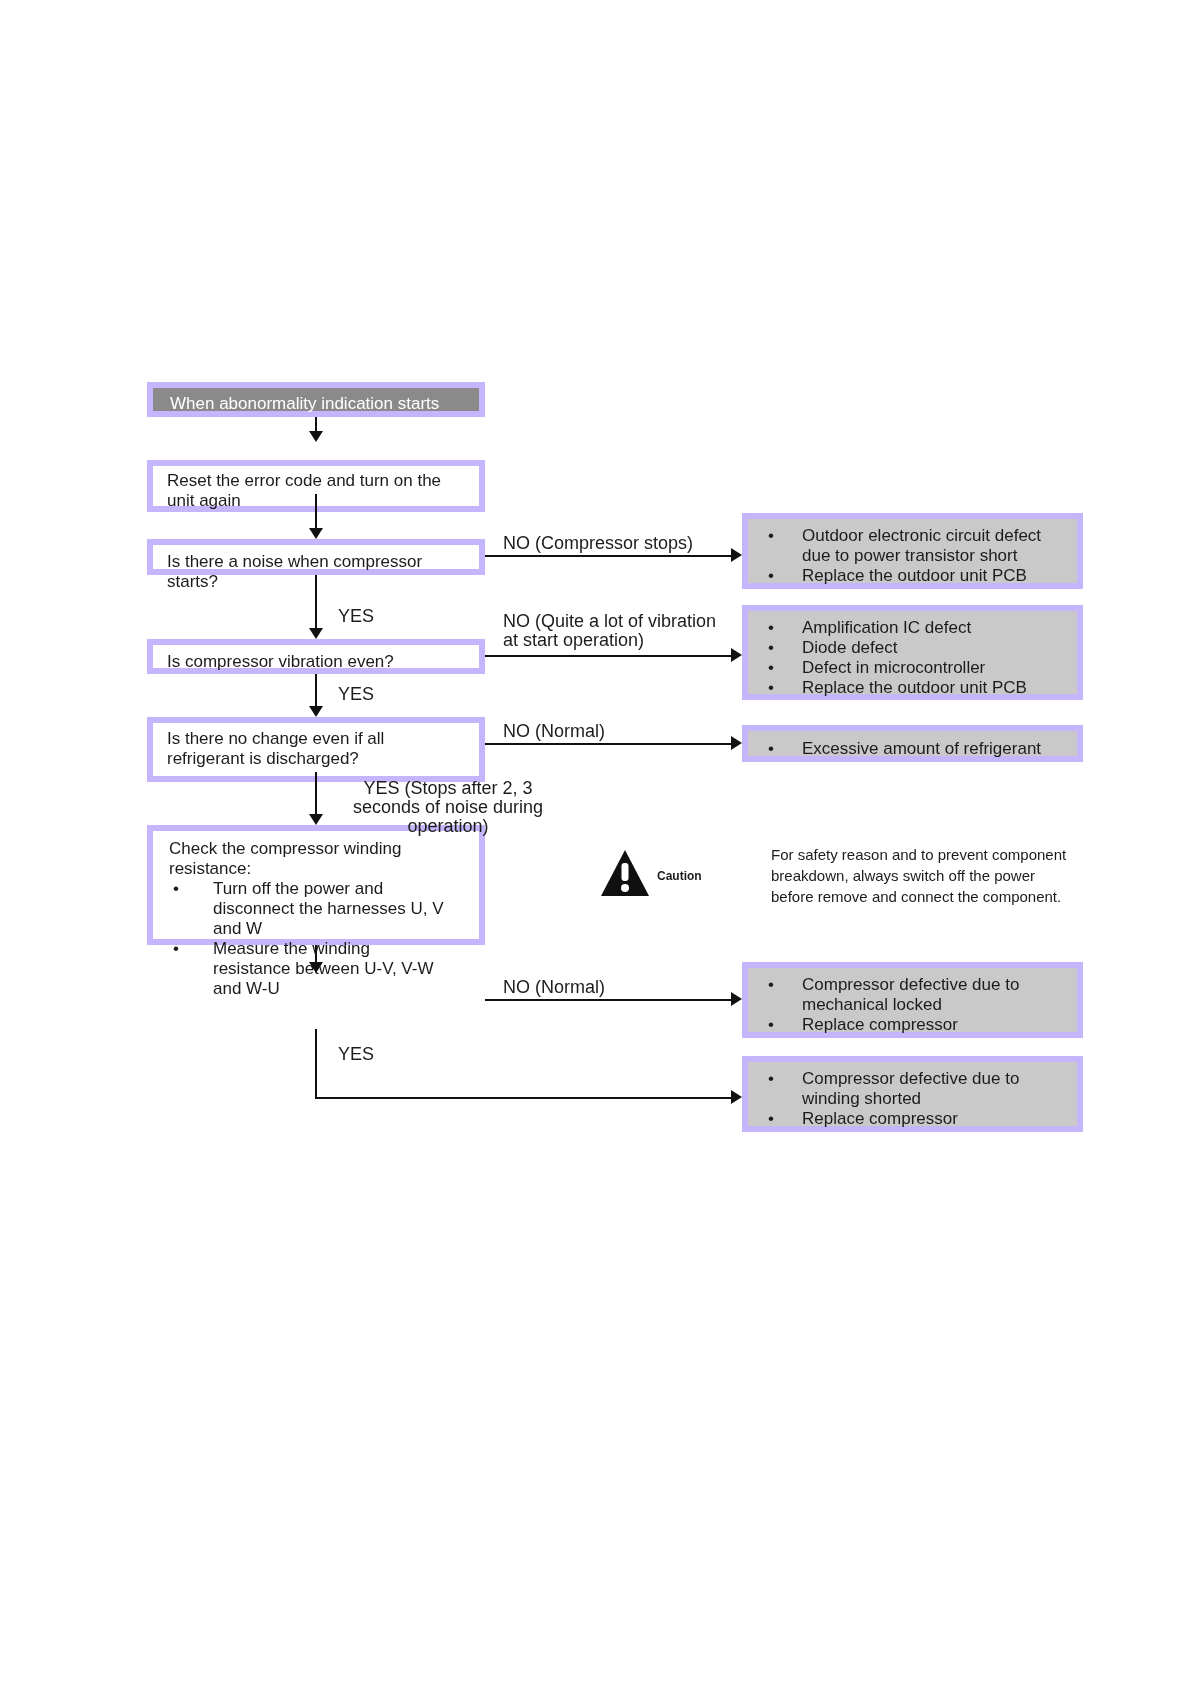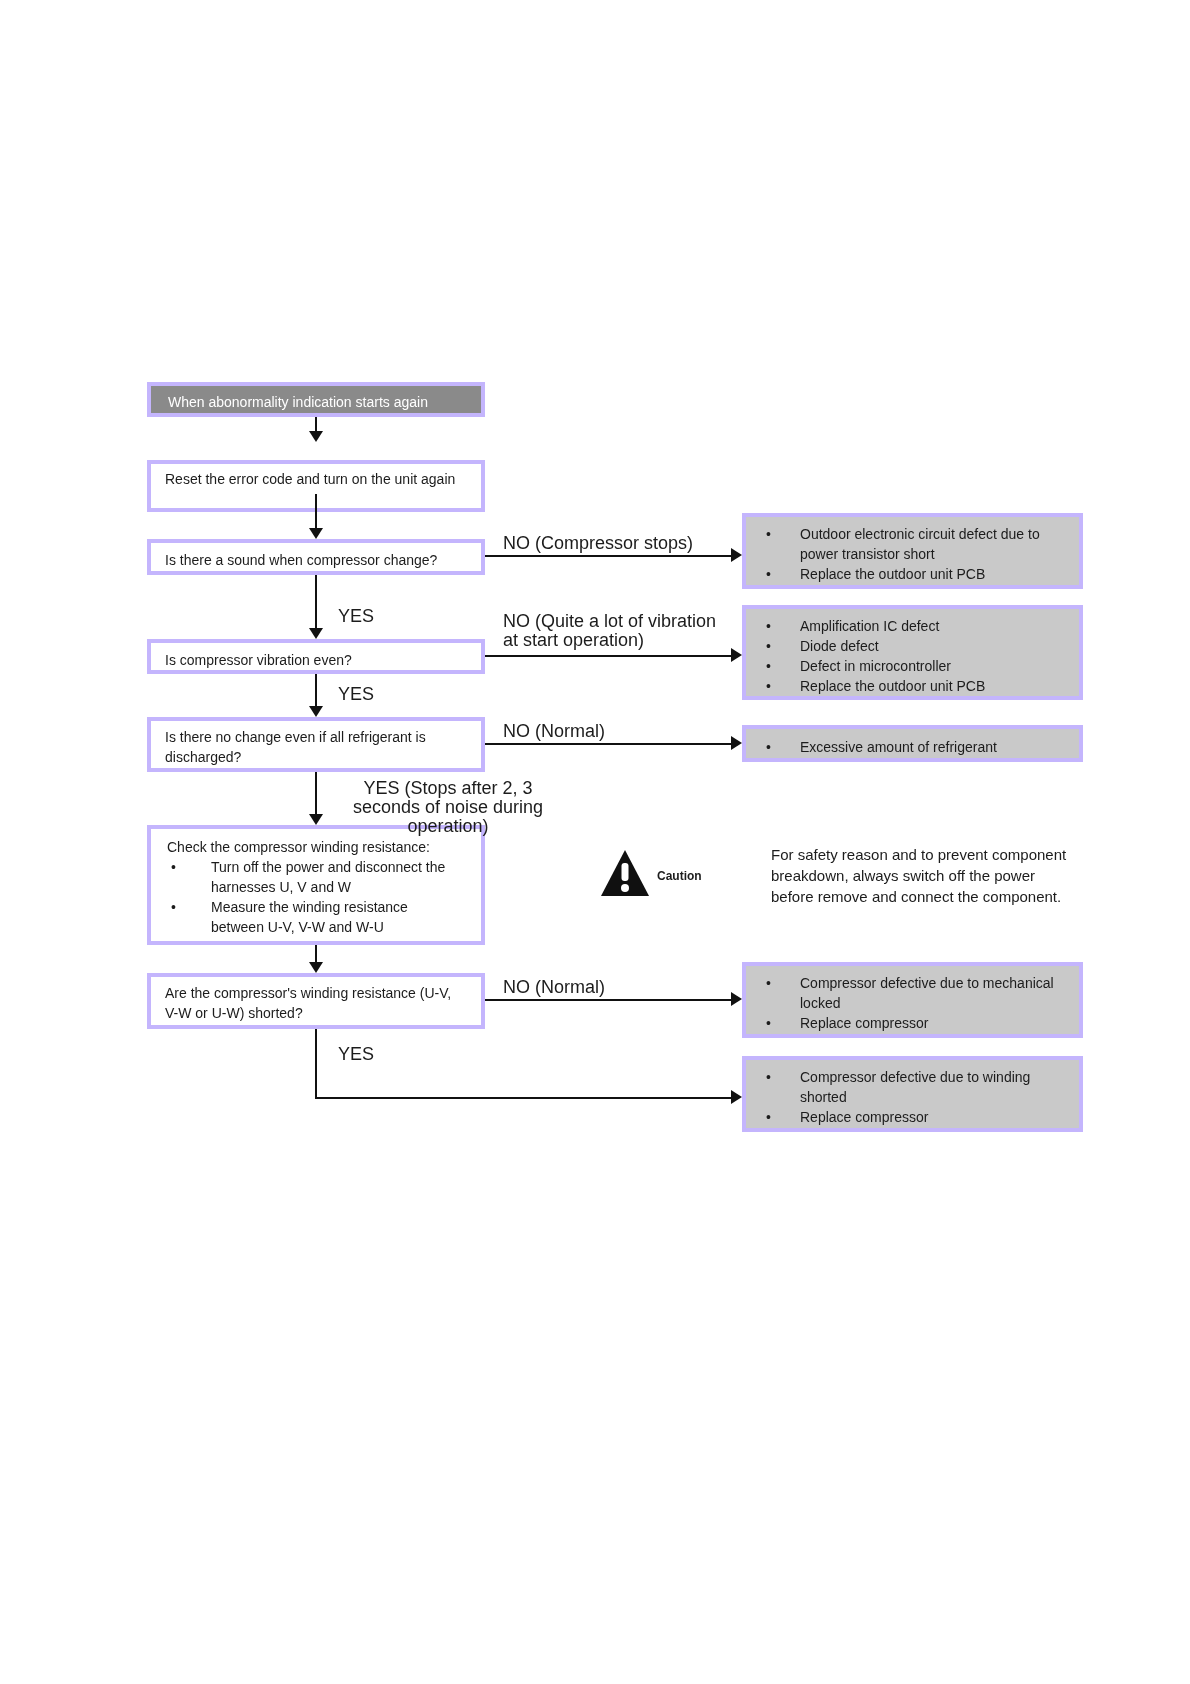--- a/index.html
+++ b/index.html
@@ -1,19 +1,19 @@
 <!DOCTYPE html>
 <html><head>
 <meta charset="utf-8">
 <style>
   html,body{margin:0;padding:0;background:#fff;}
   .page{position:relative;width:1190px;height:1684px;background:#ffffff;overflow:hidden;
         font-family:"Liberation Sans", sans-serif;color:#1c1c1c;}
-  .box{position:absolute;border:4px solid #c4b5fd;background:#ffffff;box-sizing:border-box;
-       font-size:14px;line-height:20px;color:#1c1c1c;}
+  .box{position:absolute;border:6px solid #c4b5fd;background:#ffffff;box-sizing:border-box;
+       font-size:17px;line-height:20px;color:#1c1c1c;}
   .box.dark{background:#8a8a8a;color:#ffffff;}
   .box.gray{background:#c9c9c9;}
   .vline{position:absolute;width:2px;background:#111;}
   .hline{position:absolute;height:2px;background:#111;}
   .tri-down{position:absolute;width:0;height:0;border-left:7px solid transparent;
             border-right:7px solid transparent;border-top:11px solid #111;}
   .tri-right{position:absolute;width:0;height:0;border-top:7px solid transparent;
              border-bottom:7px solid transparent;border-left:11px solid #111;}
   .lbl{position:absolute;font-size:18px;line-height:19px;color:#1c1c1c;}
   .brow{display:flex;align-items:flex-start;}
@@ -30,46 +30,43 @@
 
   <div class="box dark" style="left:147px;top:382px;width:338px;height:35px;padding:6px 10px 0 17px;">
     <span>When abonormality indication starts again</span>
   </div>
 
   <div class="box" style="left:147px;top:460px;width:338px;height:52px;padding:5px 14px 0 14px;">
     <span>Reset the error code and turn on the unit again</span>
   </div>
 
   <div class="box" style="left:147px;top:539px;width:338px;height:36px;padding:7px 14px 0 14px;">
-    <span>Is there a sound when compressor change?</span>
+    <span>Is there a noise when compressor starts?</span>
   </div>
 
   <div class="box" style="left:147px;top:639px;width:338px;height:35px;padding:7px 14px 0 14px;">
     <span>Is compressor vibration even?</span>
   </div>
 
-  <div class="box" style="left:147px;top:717px;width:338px;height:55px;padding:6px 30px 8px 14px;">
+  <div class="box" style="left:147px;top:717px;width:338px;height:65px;padding:6px 30px 8px 14px;">
     <span>Is there no change even if all refrigerant is discharged?</span>
   </div>
 
   <div class="box" style="left:147px;top:825px;width:338px;height:120px;padding:8px 8px 0 16px;">
     <div>Check the compressor winding resistance:</div>
     <div class="brow check-brow">
       <span class="bdot">•</span>
       <span class="btxt" style="max-width:238px;">Turn off the power and disconnect the harnesses U, V and W</span>
     </div>
     <div class="brow check-brow">
       <span class="bdot">•</span>
       <span class="btxt" style="max-width:238px;">Measure the winding resistance between U-V, V-W and W-U</span>
     </div>
   </div>
 
-  <div class="box" style="left:147px;top:973px;width:338px;height:56px;padding:6px 26px 0 14px;">
-    <span>Are the compressor's winding resistance (U-V, V-W or U-W) shorted?</span>
-  </div>
 
   <div class="box gray" style="left:742px;top:513px;width:341px;height:76px;padding:7px 6px 0 14px;">
     <div class="brow">
       <span class="bdot">•</span>
       <span class="btxt">Outdoor electronic circuit defect due to power transistor short</span>
     </div>
     <div class="brow">
       <span class="bdot">•</span>
       <span class="btxt">Replace the outdoor unit PCB</span>
     </div>

